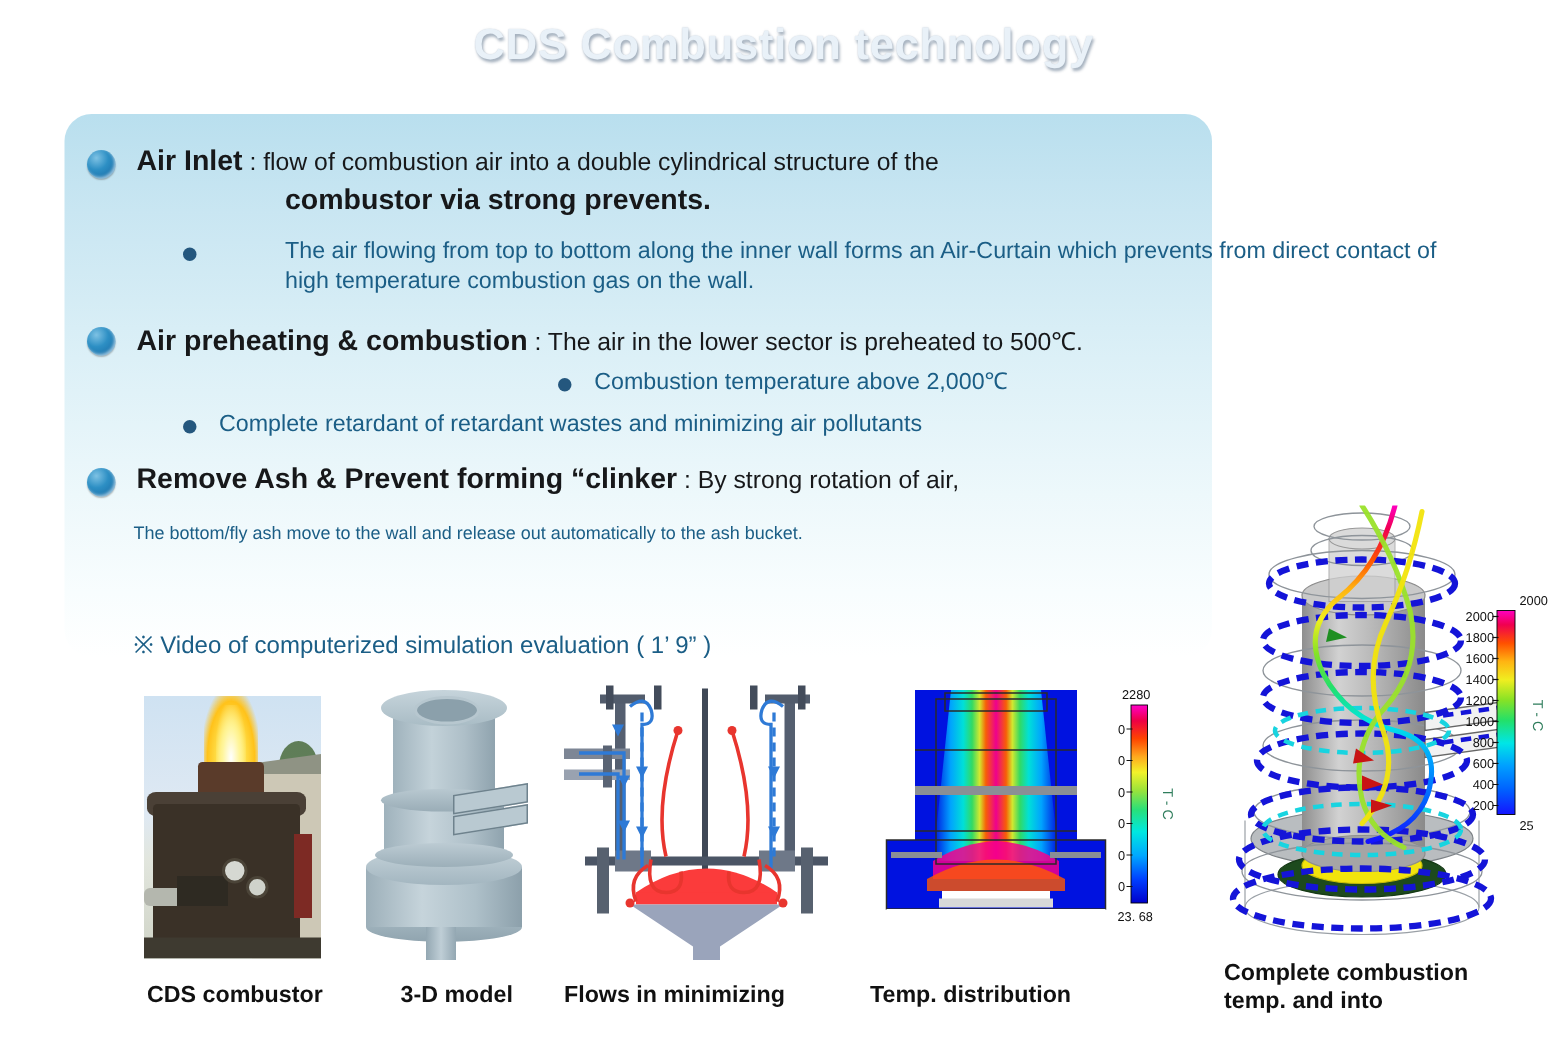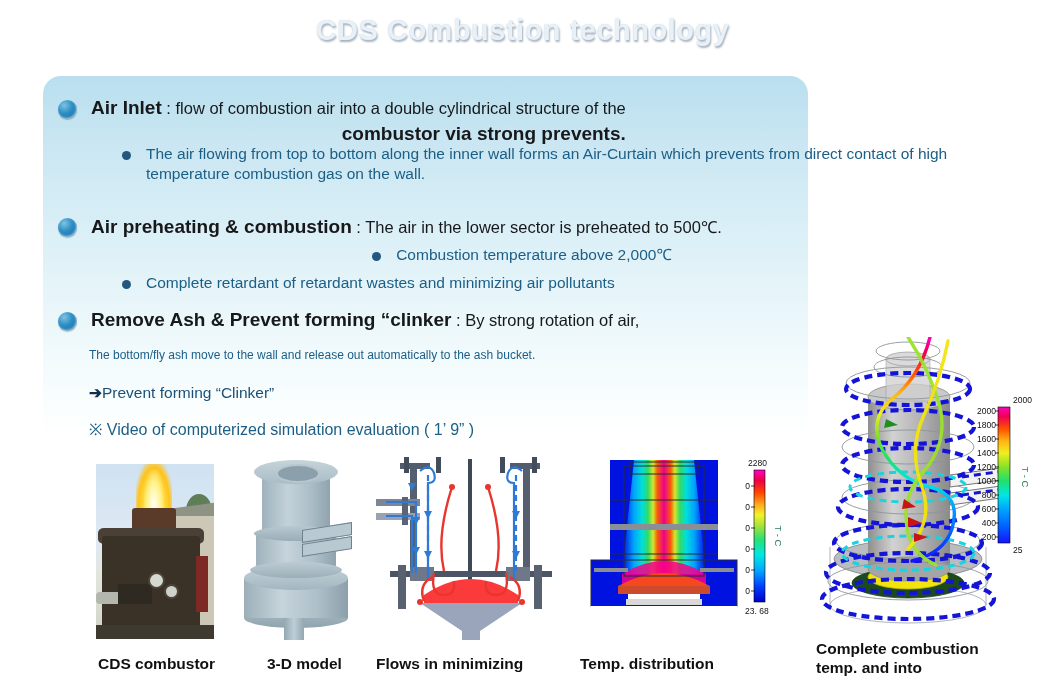--- a/index.html
+++ b/index.html
@@ -19,21 +19,21 @@
   }
 
   
   .panel{
     position:absolute;left:43px;top:76px;width:765px;height:362px;
     border-radius:18px;
     background:linear-gradient(180deg,#b9dfee 0%, #c9e6f2 18%, #dcf0f7 45%, #edf8fb 70%, #f8fdfe 88%, #ffffff 100%);
   }
 
   
-  .l1{position:absolute;display:flex;align-items:flex-start;text-align:right;}
+  .l1{position:absolute;display:flex;align-items:flex-start;}
   .dot1{
     width:19px;height:19px;border-radius:50%;flex:none;margin-top:3px;
     background:radial-gradient(circle at 33% 28%, #7ec2e4 0%, #2d8fc4 42%, #1565a0 100%);
     box-shadow:inset -1px -1px 2px rgba(255,255,255,.55), 0 1px 1px rgba(0,0,0,.25);
   }
   .l1txt{margin-left:14px;}
   .hd{font-size:19px;font-weight:bold;color:#17181a;font-family:"Liberation Sans", sans-serif;}
   .rest{font-size:16.5px;color:#17181a;font-weight:normal;}
   .cont{font-size:19px;font-weight:bold;color:#17181a;display:block;margin-left:99px;margin-top:4px;}
 
@@ -110,21 +110,21 @@
   <div class="panel"></div>
 
   <div class="l1" style="left:58px;top:97px;width:900px;">
     <span class="dot1"></span>
     <span class="l1txt">
       <span class="hd">Air Inlet</span><span class="rest"> : flow of combustion air into a double cylindrical structure of the</span>
       <span class="cont">combustor via strong prevents.</span>
     </span>
   </div>
 
-  <div class="l2" style="left:122px;top:144px;width:868px;">
+  <div class="l2" style="left:122px;top:158px;width:868px;gap:44px;">
     <span class="dot2"></span>
     <span class="l2txt">The air flowing from top to bottom along the inner wall forms an Air-Curtain which prevents from direct contact of high temperature combustion gas on the wall.</span>
   </div>
 
   <div class="l1" style="left:58px;top:215px;width:900px;">
     <span class="dot1"></span>
     <span class="l1txt">
       <span class="hd">Air preheating &amp; combustion</span><span class="rest"> : The air in the lower sector is preheated to 500℃.</span>
     </span>
   </div>
@@ -141,23 +141,20 @@
 
   <div class="l1" style="left:58px;top:309px;width:900px;">
     <span class="dot1"></span>
     <span class="l1txt">
       <span class="hd">Remove Ash &amp; Prevent forming “clinker</span><span class="rest"> : By strong rotation of air,</span>
     </span>
   </div>
 
   <div class="plain" style="left:89px;top:348px;width:700px;">The bottom/fly ash move to the wall and release out automatically to the ash bucket.</div>
 
-  <div class="arrowline" style="left:89px;top:384px;">
-    <span class="ar">➔</span><span>Prevent forming “Clinker”</span>
-  </div>
 
   <div class="notice" style="left:89px;top:418px;">
     <span>※</span>
     <span>Video of computerized simulation evaluation ( 1’ 9” )</span>
   </div>
 
   <div class="pic photo">
     <div class="ph-sky"></div>
     <div class="ph-tree"></div>
     <div class="ph-roof"></div>

